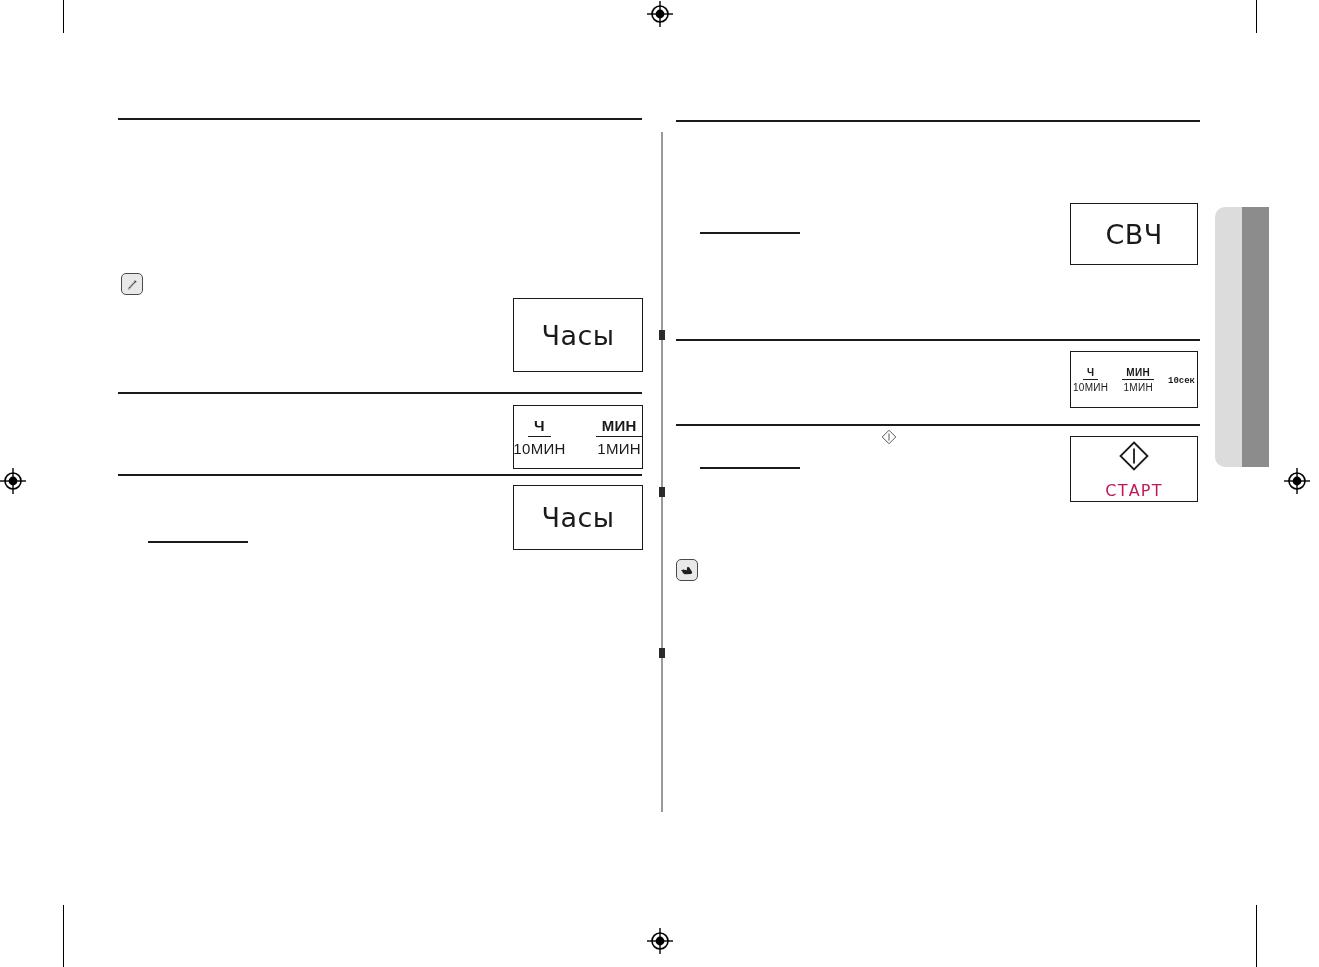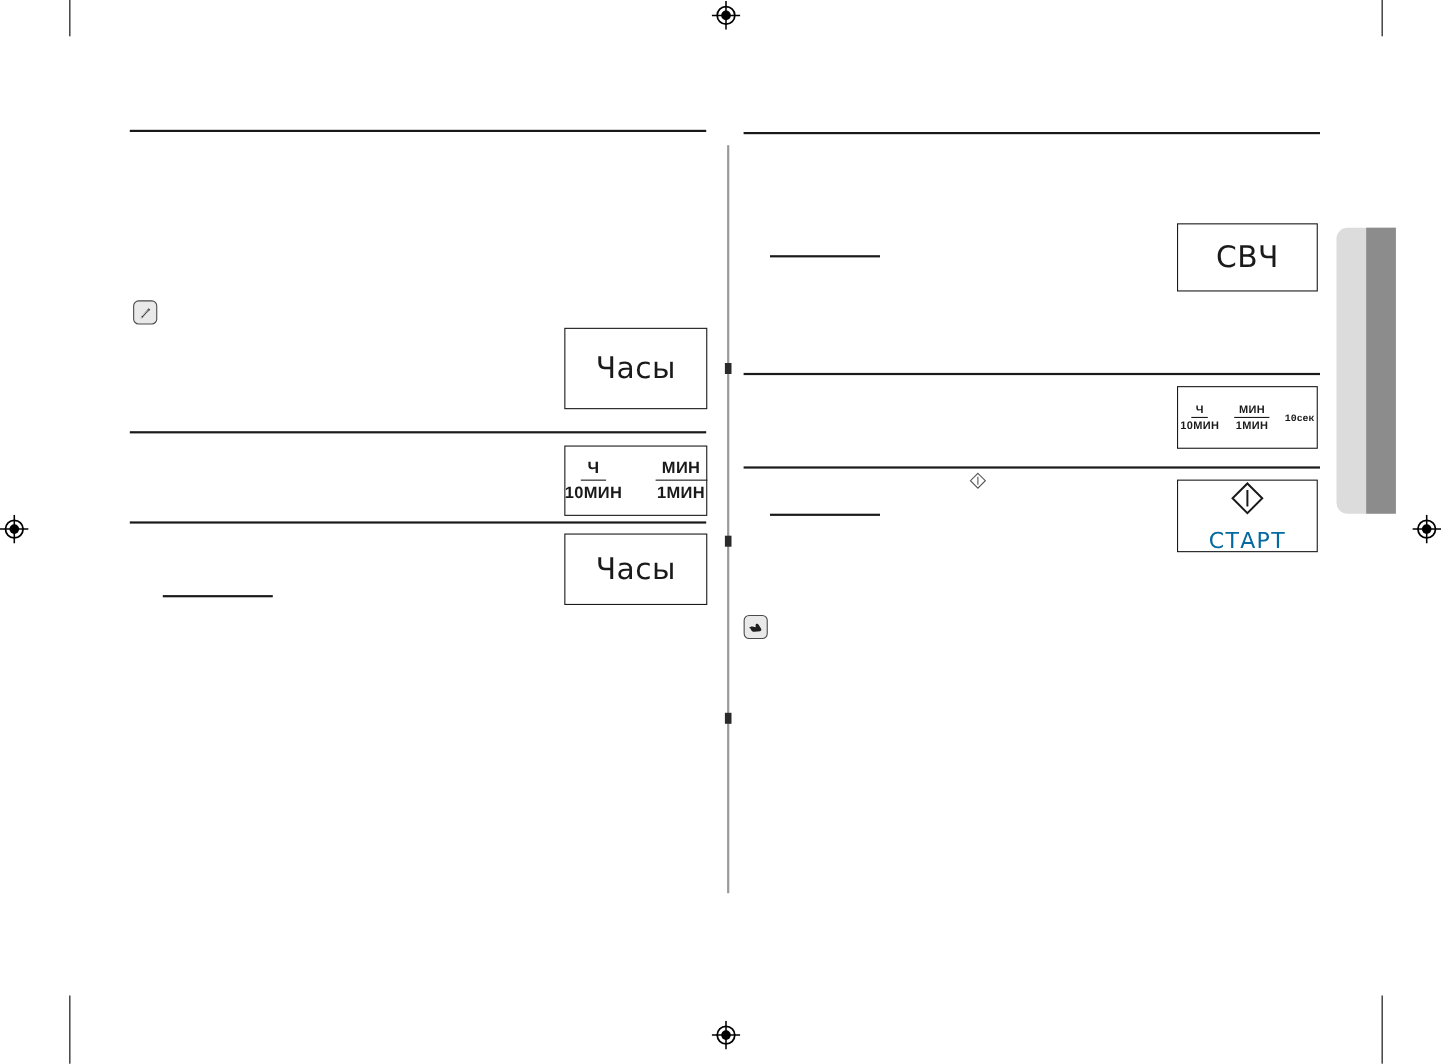--- a/index.html
+++ b/index.html
@@ -102,21 +102,21 @@
   .frac-top {
     font-size: 15px;
     font-weight: 700;
     letter-spacing: 0.3px;
     padding: 0 6px 2px 6px;
     border-bottom: 1.6px solid #1a1a1a;
     font-family: "Liberation Sans", sans-serif;
   }
   .frac-bot {
     font-size: 15px;
-    font-weight: 700;
+    font-weight: 400;
     letter-spacing: 0.3px;
     padding-top: 3px;
     font-family: "Liberation Sans", sans-serif;
   }
   .frac-plain {
     font-size: 13px;
     font-weight: 700;
     font-family: "Liberation Sans", sans-serif;
     align-self: center;
     padding-top: 2px;
@@ -130,24 +130,24 @@
 
   
   .start-face {
     display: flex;
     flex-direction: column;
     align-items: center;
     justify-content: center;
     gap: 4px;
   }
   .start-word {
-    font-size: 20px;
+    font-size: 16px;
     letter-spacing: 1.2px;
     font-family: "DejaVu Sans", sans-serif;
-    color: #0369a1;
+    color: #be185d;
   }
 
   
   .note-icon {
     position: absolute;
     width: 22px;
     height: 22px;
     border-radius: 5px;
     background: #e9e9e9;
     border: 1.5px solid #4a4a4a;

